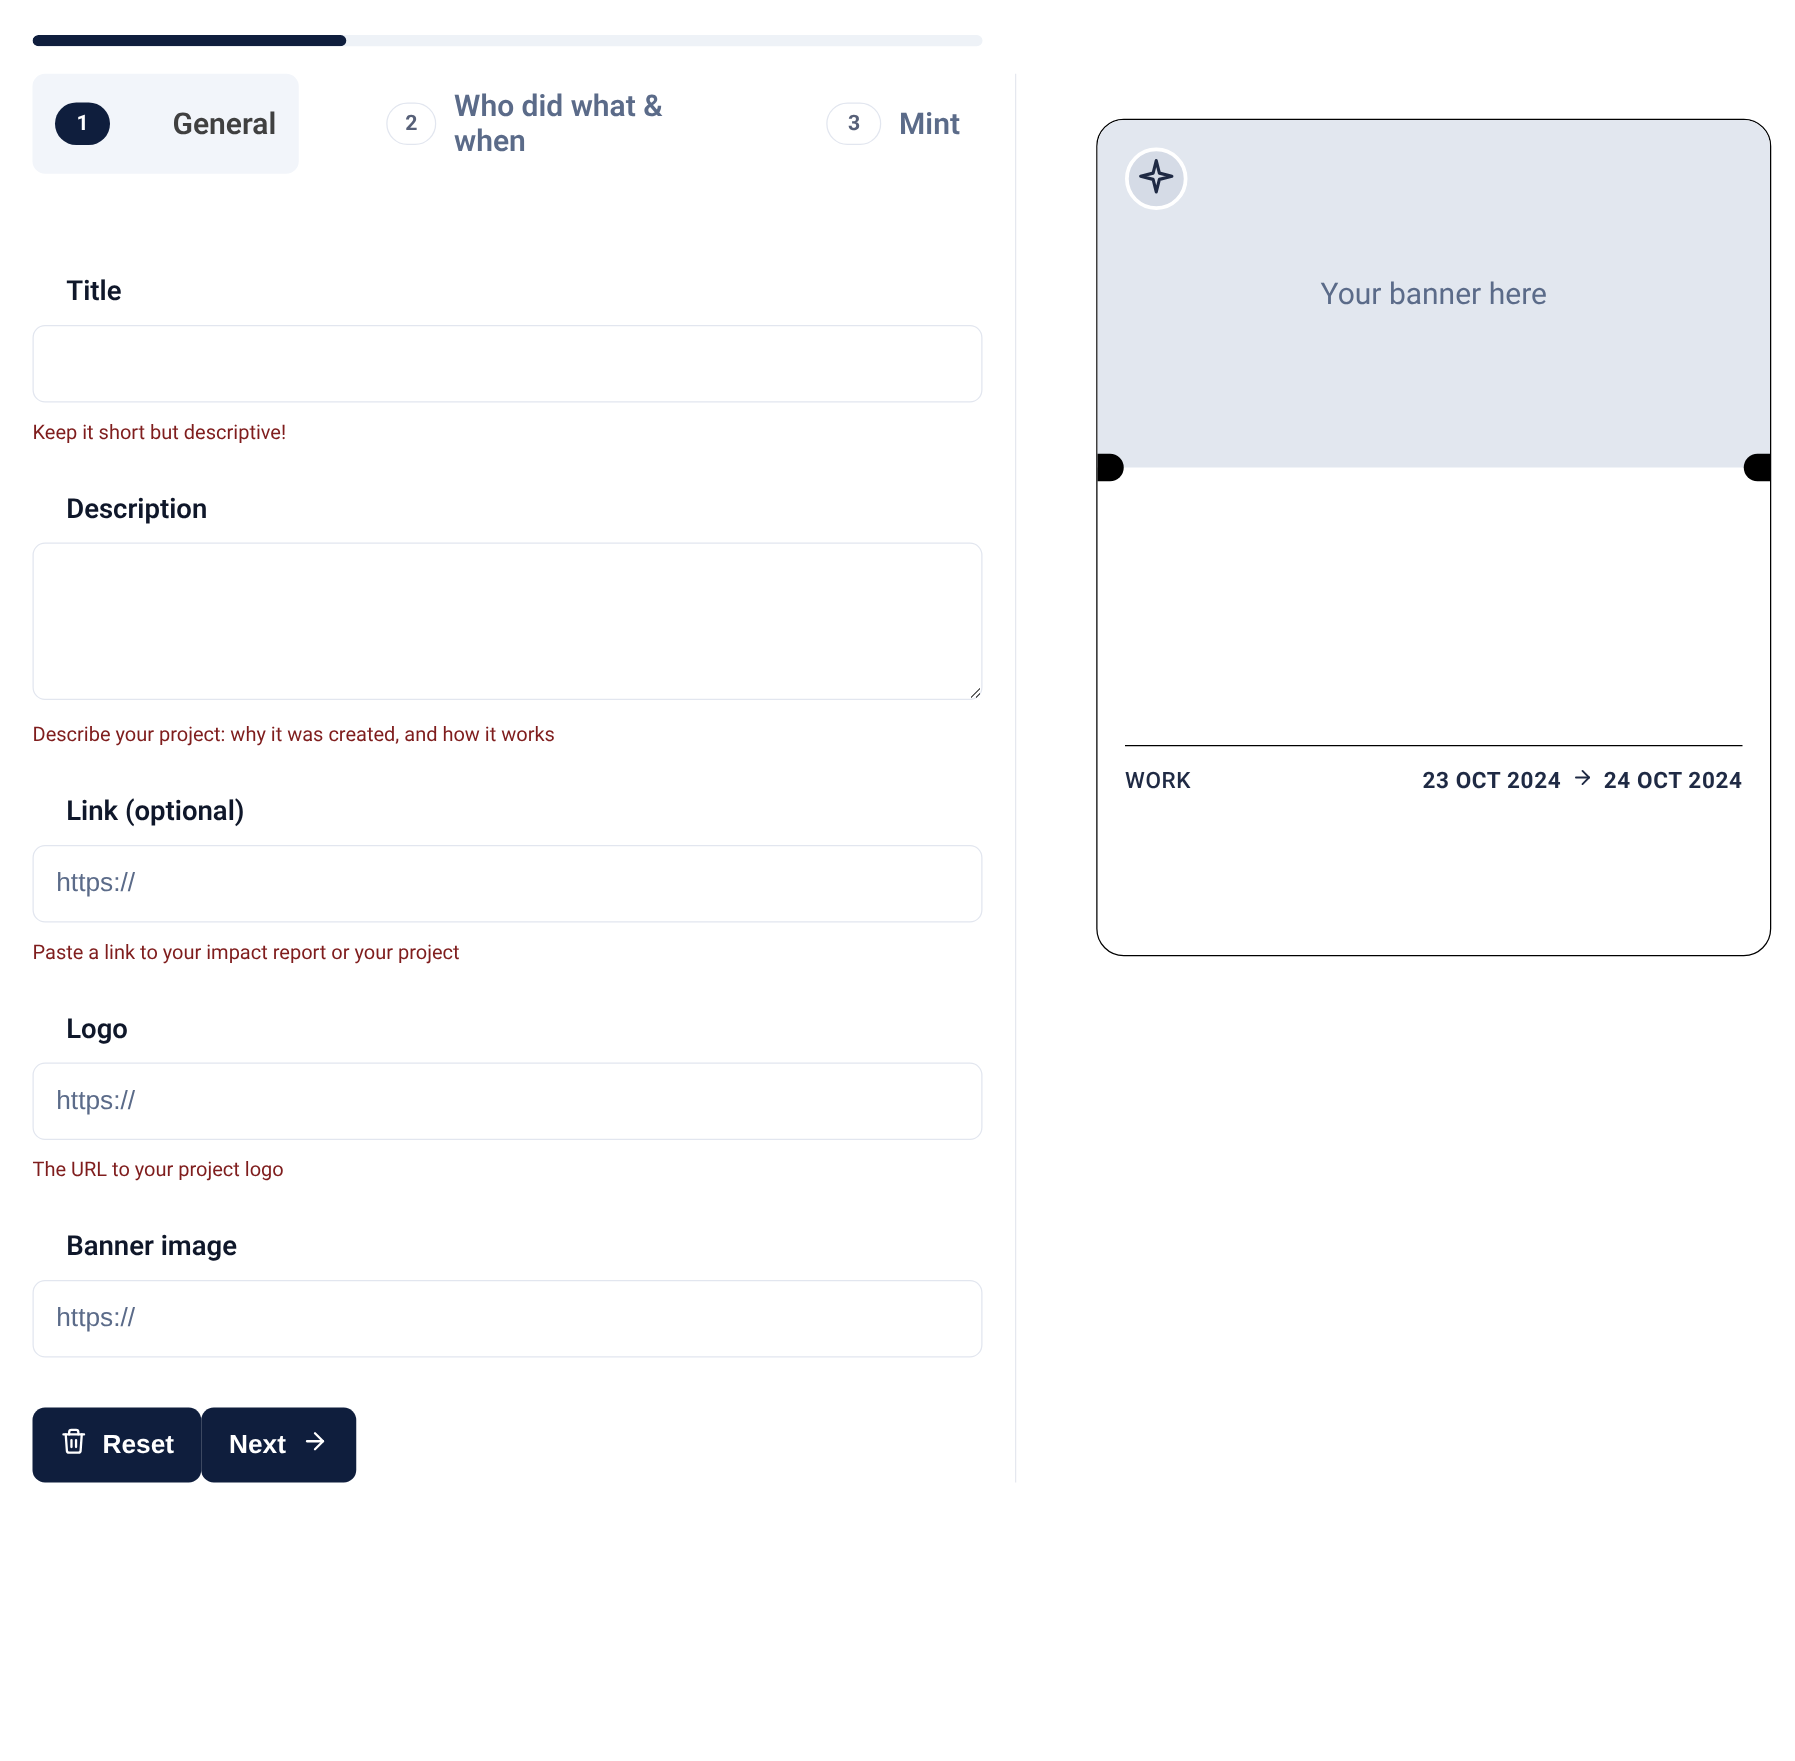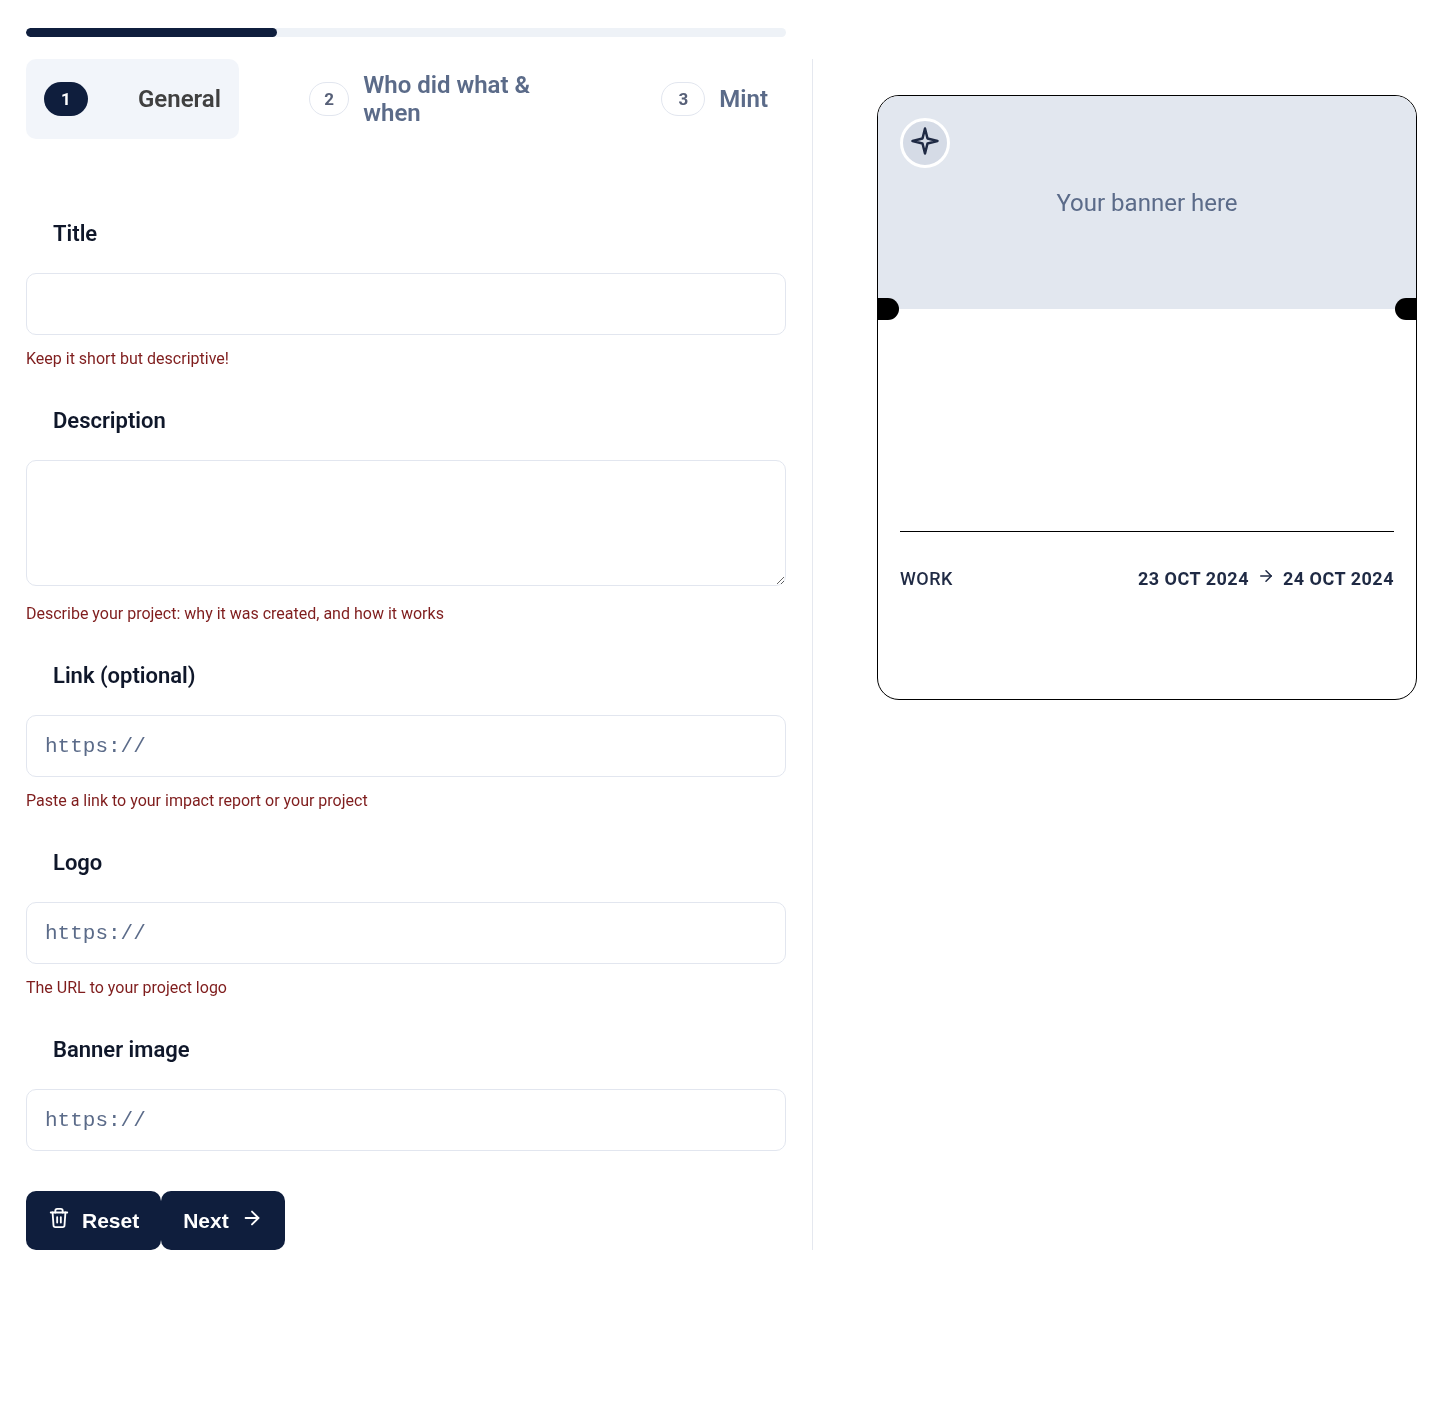--- a/index.html
+++ b/index.html
@@ -91,22 +91,21 @@
     display: block;
     margin-left: 27px;
   }
   .input, .textarea {
     width: 760px;
     border: 1.5px solid #e2e6ef;
     border-radius: 10px;
     padding: 16px 18px;
     font-size: 21px;
     color: #0f172a;
-    font-family: Liberation Mono, monospace;
-    margin-top: 13px;
+    font-family: Liberation Sans, sans-serif;
   }
   .input::placeholder, .textarea::placeholder {
     color: #5b6b89;
   }
   .input { height: 62px; }
   .textarea { height: 126px; resize: vertical; }
   .hint {
     font-size: 16px;
     color: #7f1d1d;
     margin-top: 14px;
@@ -136,21 +135,21 @@
   
   .preview-card {
     width: 540px;
     border: 1.5px solid #000;
     border-radius: 22px;
     overflow: hidden;
     background: #fff;
     position: relative;
   }
   .banner {
-    height: 213px;
+    height: 278px;
     background: #e2e7ef;
     display: flex;
     align-items: center;
     justify-content: center;
     position: relative;
   }
   .logo-badge {
     position: absolute;
     top: 22px;
     left: 22px;
@@ -191,21 +190,20 @@
   .card-divider {
     border-top: 1.5px solid #000;
     margin-bottom: 16px;
   }
   .card-meta {
     display: flex;
     justify-content: space-between;
     align-items: center;
     font-size: 18px;
     letter-spacing: 0.5px;
-    margin-top: 19px;
   }
   .card-tag {
     color: #1f2a44;
     font-weight: 500;
   }
   .card-dates {
     display: inline-flex;
     align-items: center;
     gap: 8px;
     color: #1f2a44;

